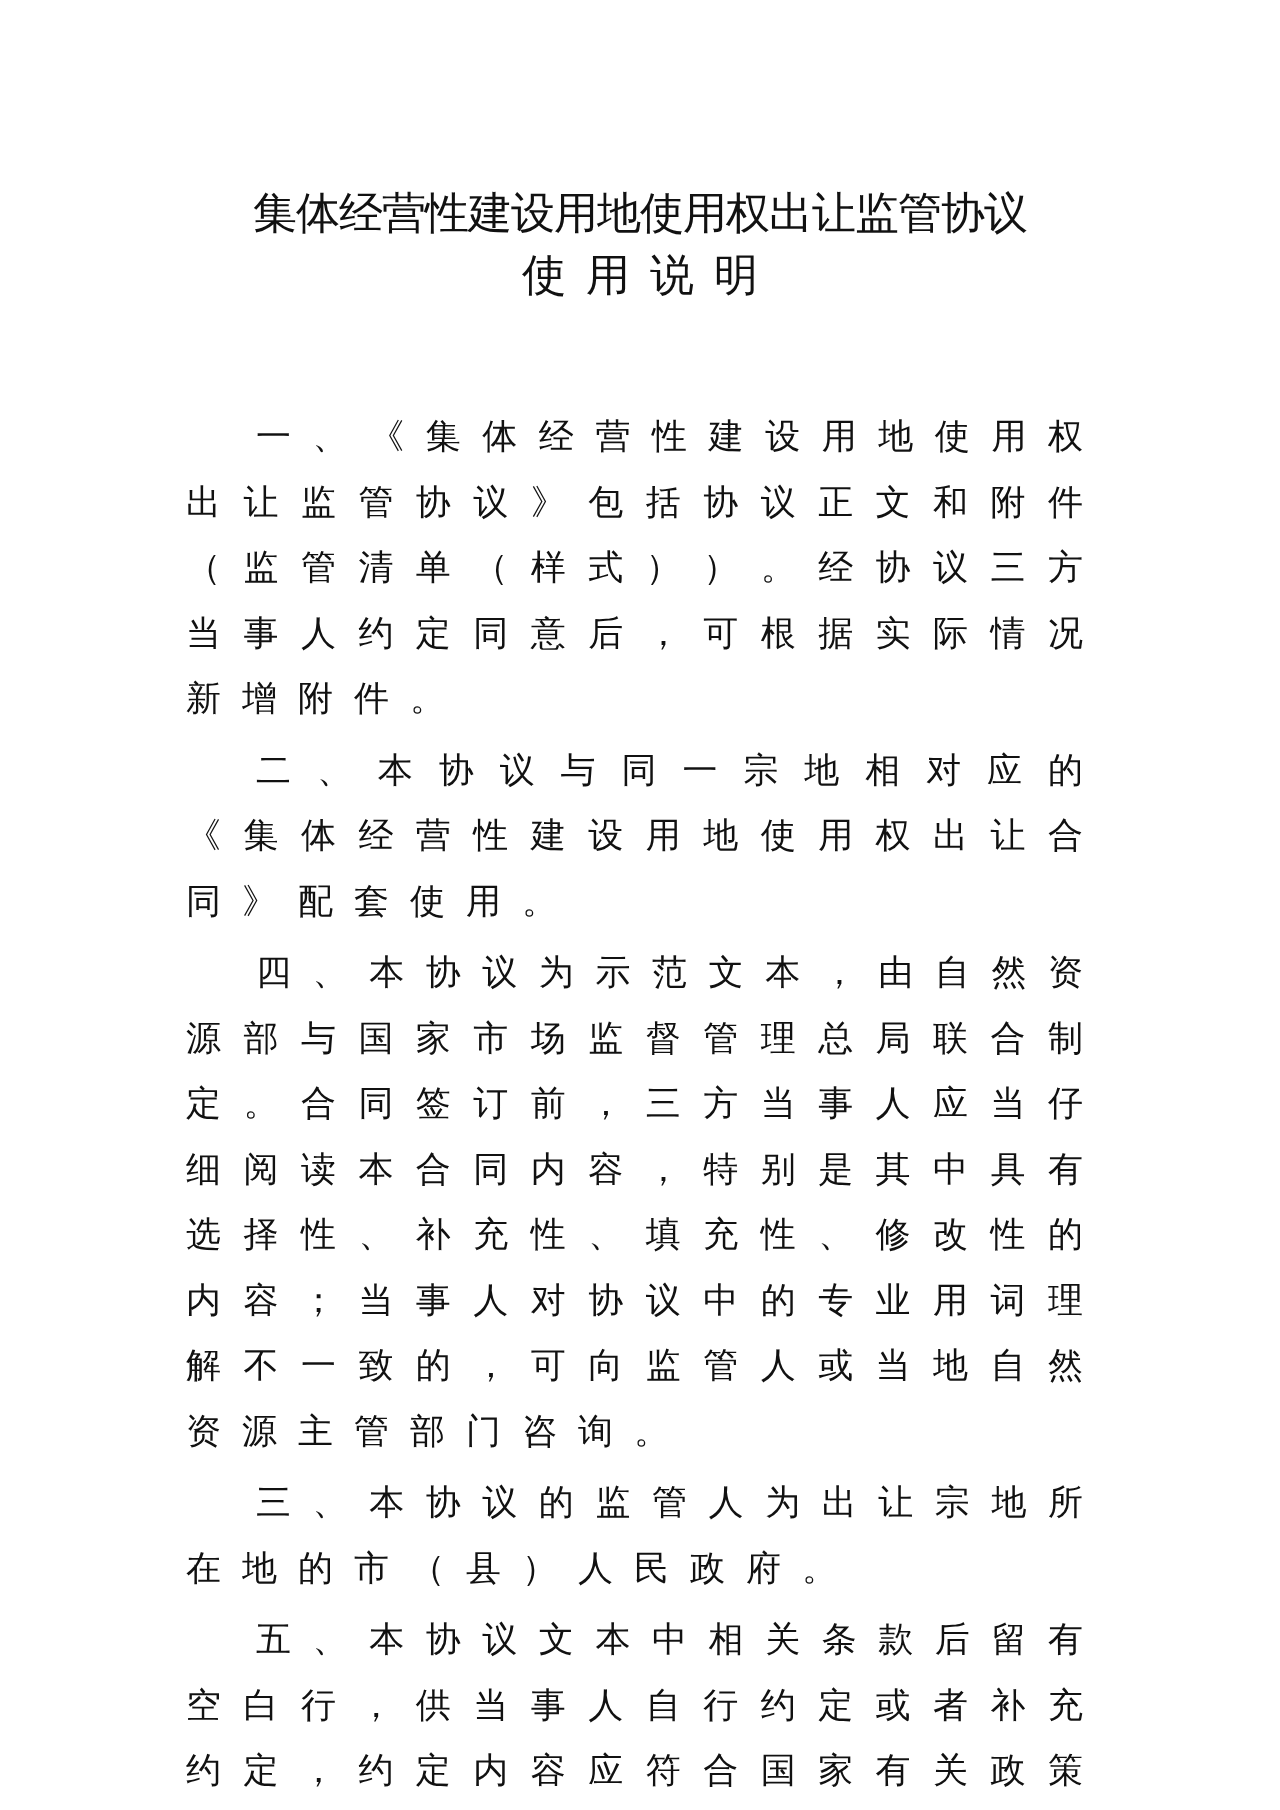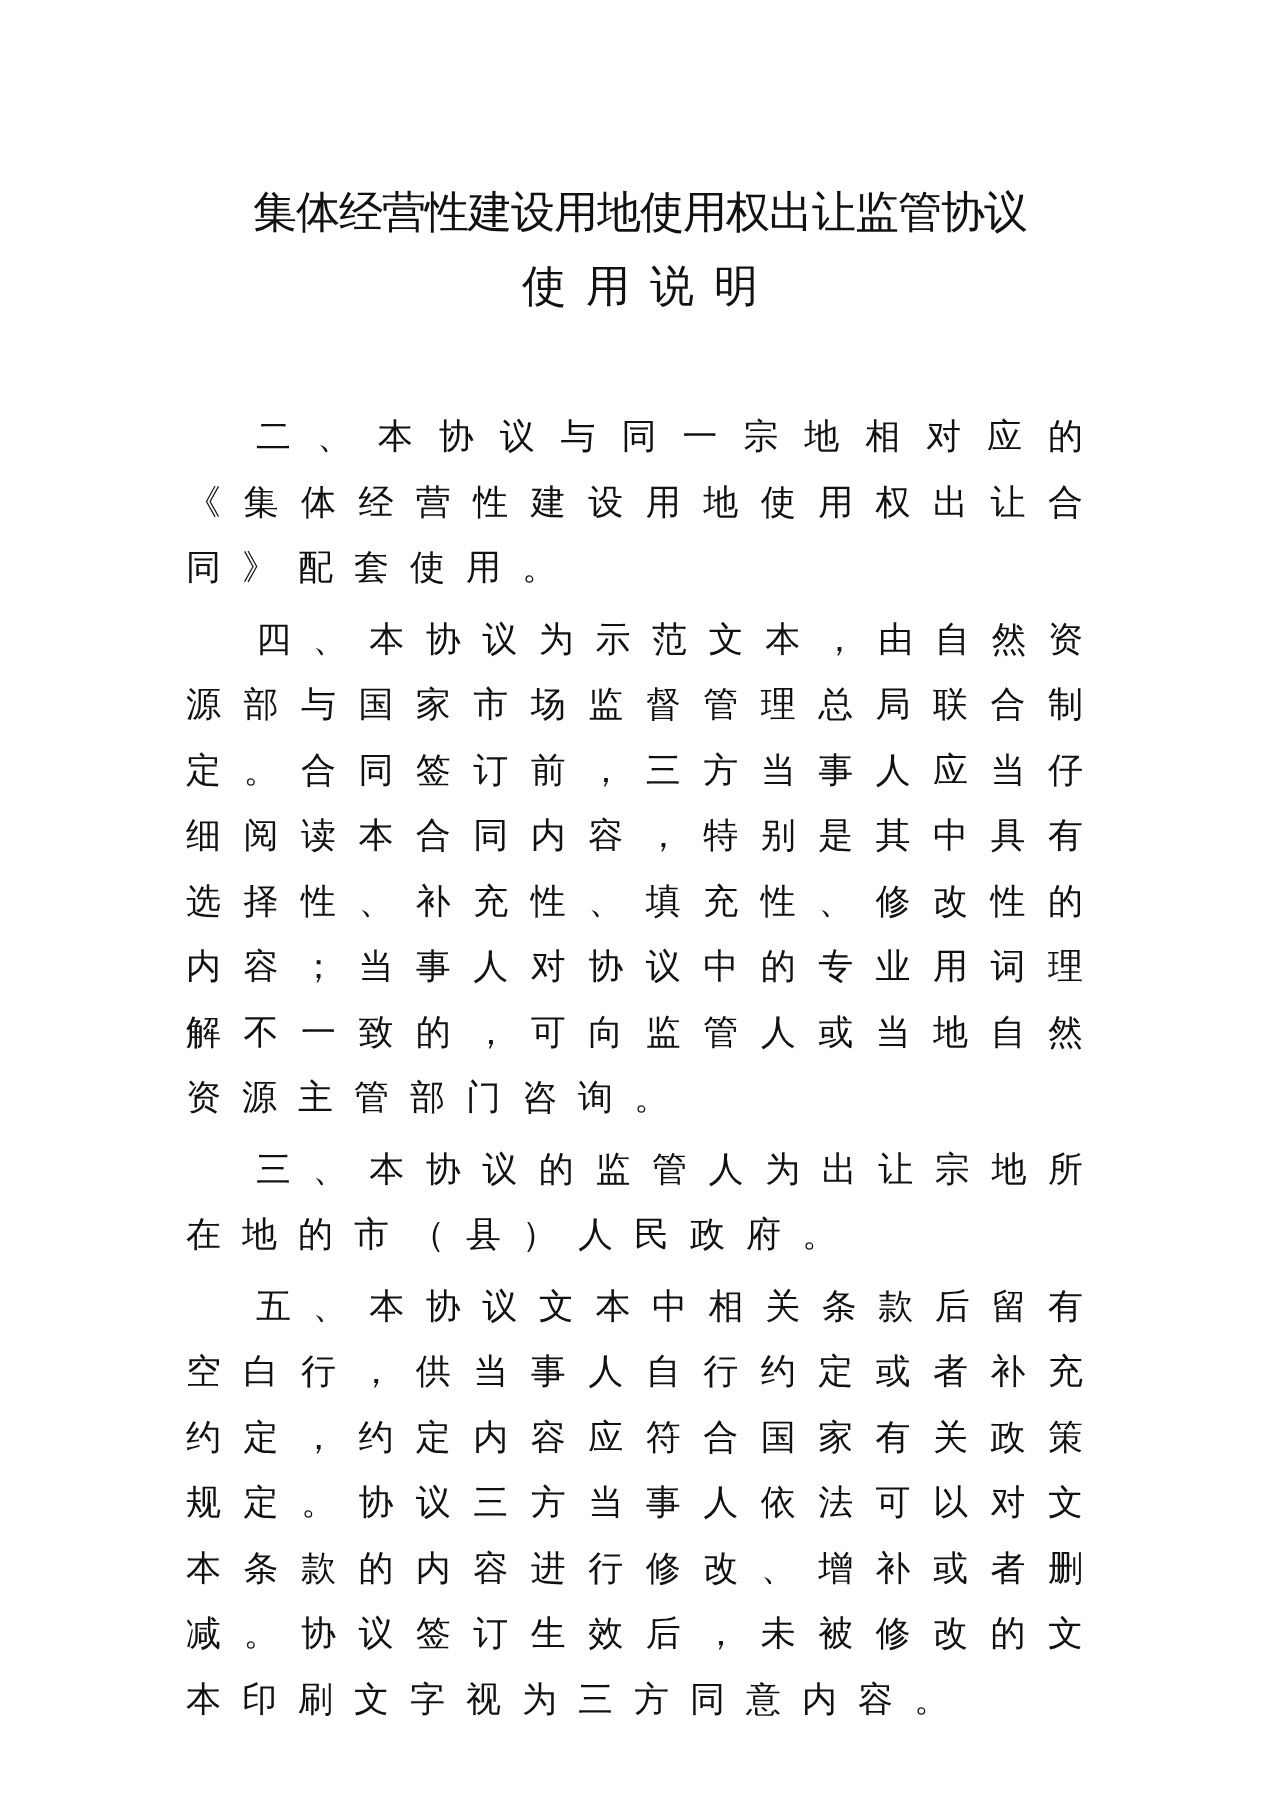--- a/index.html
+++ b/index.html
@@ -20,36 +20,36 @@
     width: 1280px;
     height: 1810px;
     background: #ffffff;
   }
   .title-block {
     position: absolute;
     top: 182px;
     left: 0;
     width: 1280px;
     text-align: center;
-    font-family: Liberation Serif, serif;
+    font-family: Liberation Sans, sans-serif;
     color: #111;
   }
   .title-line1 {
     font-size: 44px;
     line-height: 62px;
     letter-spacing: -1px;
     font-weight: normal;
     margin: 0;
   }
   .title-line2 {
     font-size: 44px;
     line-height: 62px;
     letter-spacing: 20px;
     font-weight: normal;
-    margin: 12px;
+    margin: 0;
     padding-left: 20px;
   }
   .body-text {
     position: absolute;
     top: 404px;
     left: 186px;
     width: 918px;
     font-family: "DejaVu Serif", "Liberation Serif", serif;
     font-size: 35px;
     line-height: 65.5px;
@@ -68,20 +68,21 @@
 <body>
 
 <div class="page">
 
   <div class="title-block">
     <h1 class="title-line1">集体经营性建设用地使用权出让监管协议</h1>
     <h2 class="title-line2">使用说明</h2>
   </div>
 
   <div class="body-text">
+    <p class="para">一、《集体经营性建设用地使用权出让监管协议》包括协议正文和附件（监管清单（样式））。经协议三方当事人约定同意后，可根据实际情况新增附件。</p>
     <p class="para">二、本协议与同一宗地相对应的《集体经营性建设用地使用权出让合同》配套使用。</p>
     <p class="para">四、本协议为示范文本，由自然资源部与国家市场监督管理总局联合制定。合同签订前，三方当事人应当仔细阅读本合同内容，特别是其中具有选择性、补充性、填充性、修改性的内容；当事人对协议中的专业用词理解不一致的，可向监管人或当地自然资源主管部门咨询。</p>
     <p class="para">三、本协议的监管人为出让宗地所在地的市（县）人民政府。</p>
     <p class="para">五、本协议文本中相关条款后留有空白行，供当事人自行约定或者补充约定，约定内容应符合国家有关政策规定。协议三方当事人依法可以对文本条款的内容进行修改、增补或者删减。协议签订生效后，未被修改的文本印刷文字视为三方同意内容。</p>
 
   </div>
 
 </div>
 
 </body></html>

